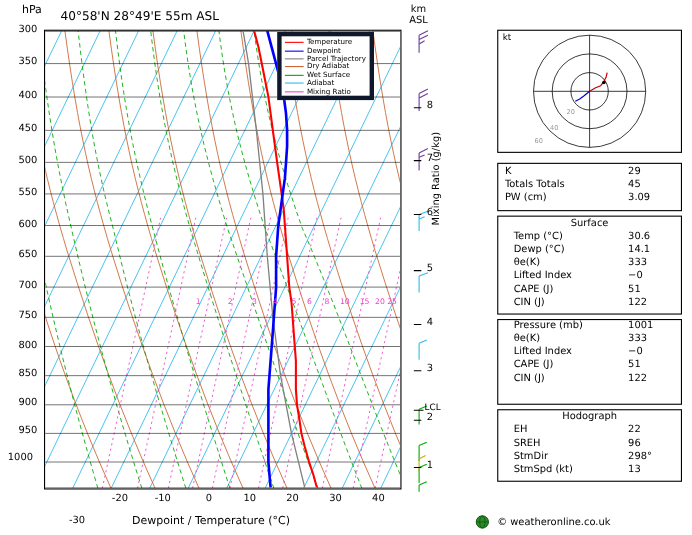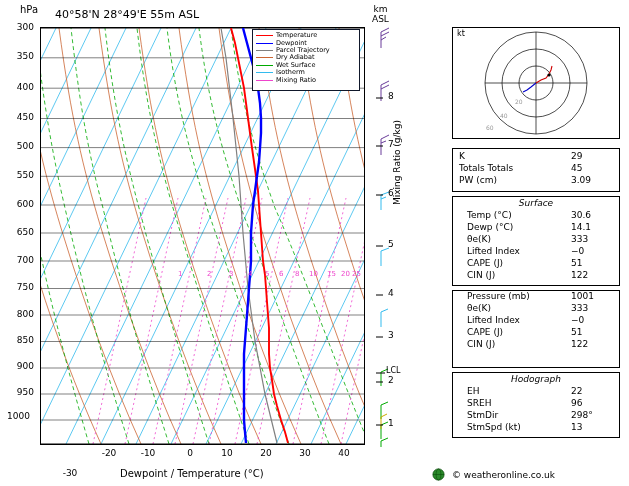--- a/index.html
+++ b/index.html
@@ -12,41 +12,41 @@
   .t11{font-size:11px;}
   
   #hpa{left:20px;top:4px;font-size:10px;}
   #title{left:55px;top:8px;font-size:11px;}
   #kmasl{left:372px;top:4px;font-size:9px;line-height:10px;text-align:center;}
   #datetitle{left:404px;top:6px;font-size:11px;}
   
   #frame{left:40px;top:27px;width:325px;height:418px;border:1px solid #000;box-sizing:border-box;overflow:hidden;background:#fff;}
   #frame svg{display:block;}
   
-  #legend{left:252px;top:29px;width:108px;height:62px;background:#fff;border:1px solid #0f172a;box-sizing:border-box;padding:2px 3px;}
+  #legend{left:252px;top:29px;width:88px;height:62px;background:#fff;border:4px solid #0f172a;box-sizing:border-box;padding:2px 3px;}
   .lgrow{display:flex;align-items:center;height:7.4px;}
   .lgline{width:17px;height:0;border-top-width:1.4px;border-top-style:solid;margin-right:3px;}
   .lglabel{font-size:6.5px;color:#000;line-height:7px;}
   
   .ylab{font-size:9px;text-align:right;width:26px;}
   .xlab{font-size:9px;text-align:center;width:30px;}
   #xaxis-title{left:120px;top:468px;font-size:10px;}
   
   .kmlab{font-size:9px;}
   #mixratio-title{left:392px;top:205px;font-size:9px;transform:rotate(-90deg);transform-origin:0 0;white-space:nowrap;}
   
   #hodo{left:452px;top:27px;width:168px;height:112px;border:1px solid #000;box-sizing:border-box;background:#fff;}
   #kt{left:457px;top:29px;font-size:8px;}
   
   .panel{left:452px;width:168px;border:1px solid #000;box-sizing:border-box;background:#fff;}
   .prow{position:relative;height:12px;font-size:9px;}
   .pk{position:absolute;left:6px;top:0;}
   .pk2{position:absolute;left:14px;top:0;}
   .pv{position:absolute;left:118px;top:0;}
-  .phead{text-align:center;font-size:9px;height:12px;font-style:italic;}
+  .phead{text-align:center;font-size:9px;height:12px;}
   #copyright{left:452px;top:470px;font-size:9px;}
   #globe{left:432px;top:468px;width:13px;height:13px;}
 </style>
 </head>
 <body>
 
 <div id="root">
 
   <div class="abs t10" id="hpa">hPa</div>
   <div class="abs t11" id="title">40°58'N 28°49'E 55m ASL</div>
@@ -172,21 +172,21 @@
     <div class="lgrow">
       <span class="lgline" style="border-top-color:#cc6633"></span>
       <span class="lglabel">Dry Adiabat</span>
     </div>
     <div class="lgrow">
       <span class="lgline" style="border-top-color:#00aa00"></span>
       <span class="lglabel">Wet Surface</span>
     </div>
     <div class="lgrow">
       <span class="lgline" style="border-top-color:#33bbee"></span>
-      <span class="lglabel">Isotherm</span>
+      <span class="lglabel">Adiabat</span>
     </div>
     <div class="lgrow">
       <span class="lgline" style="border-top-color:#ee44cc"></span>
       <span class="lglabel">Mixing Ratio</span>
     </div>
   </div>
 
   <div class="abs ylab" style="left:8px;top:22px">300</div>
   <div class="abs ylab" style="left:8px;top:51px">350</div>
   <div class="abs ylab" style="left:8px;top:82px">400</div>

